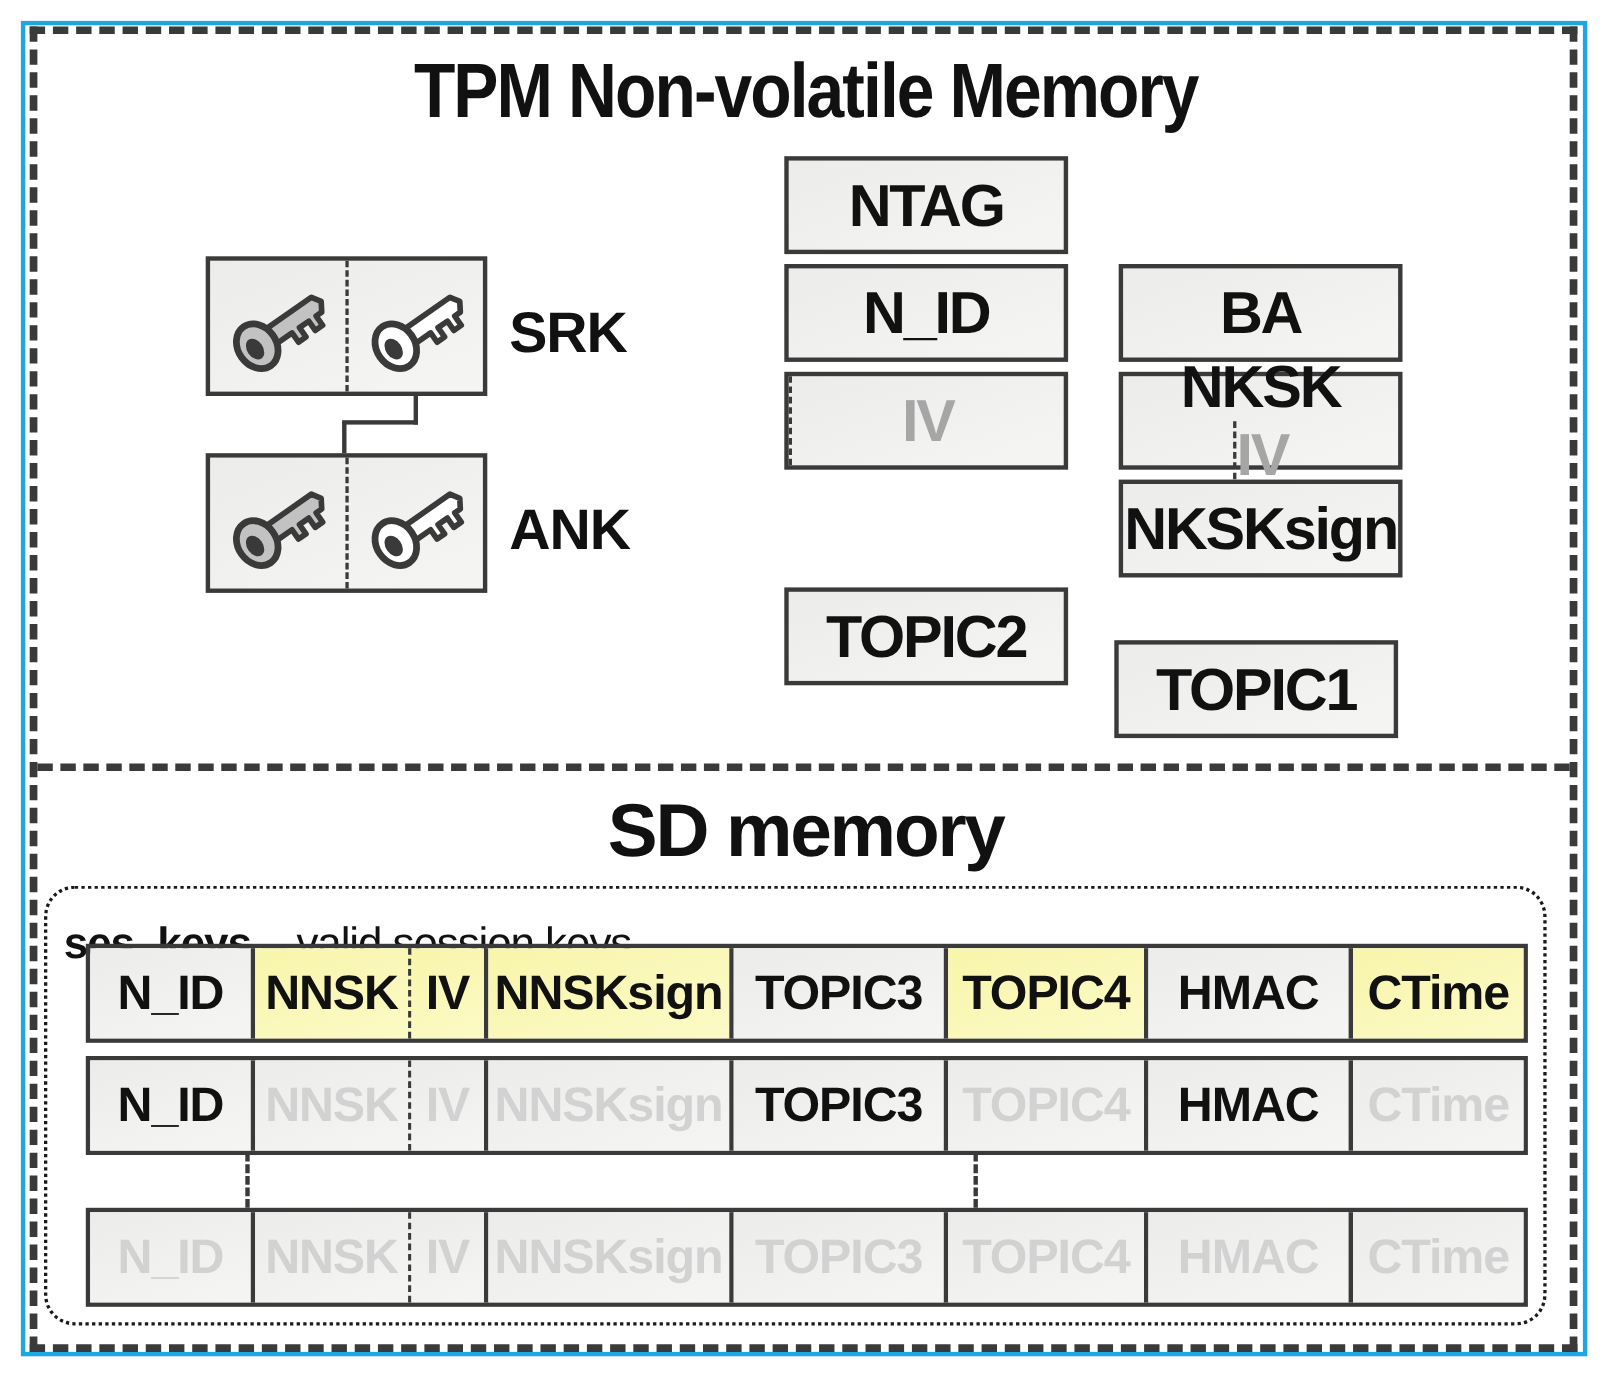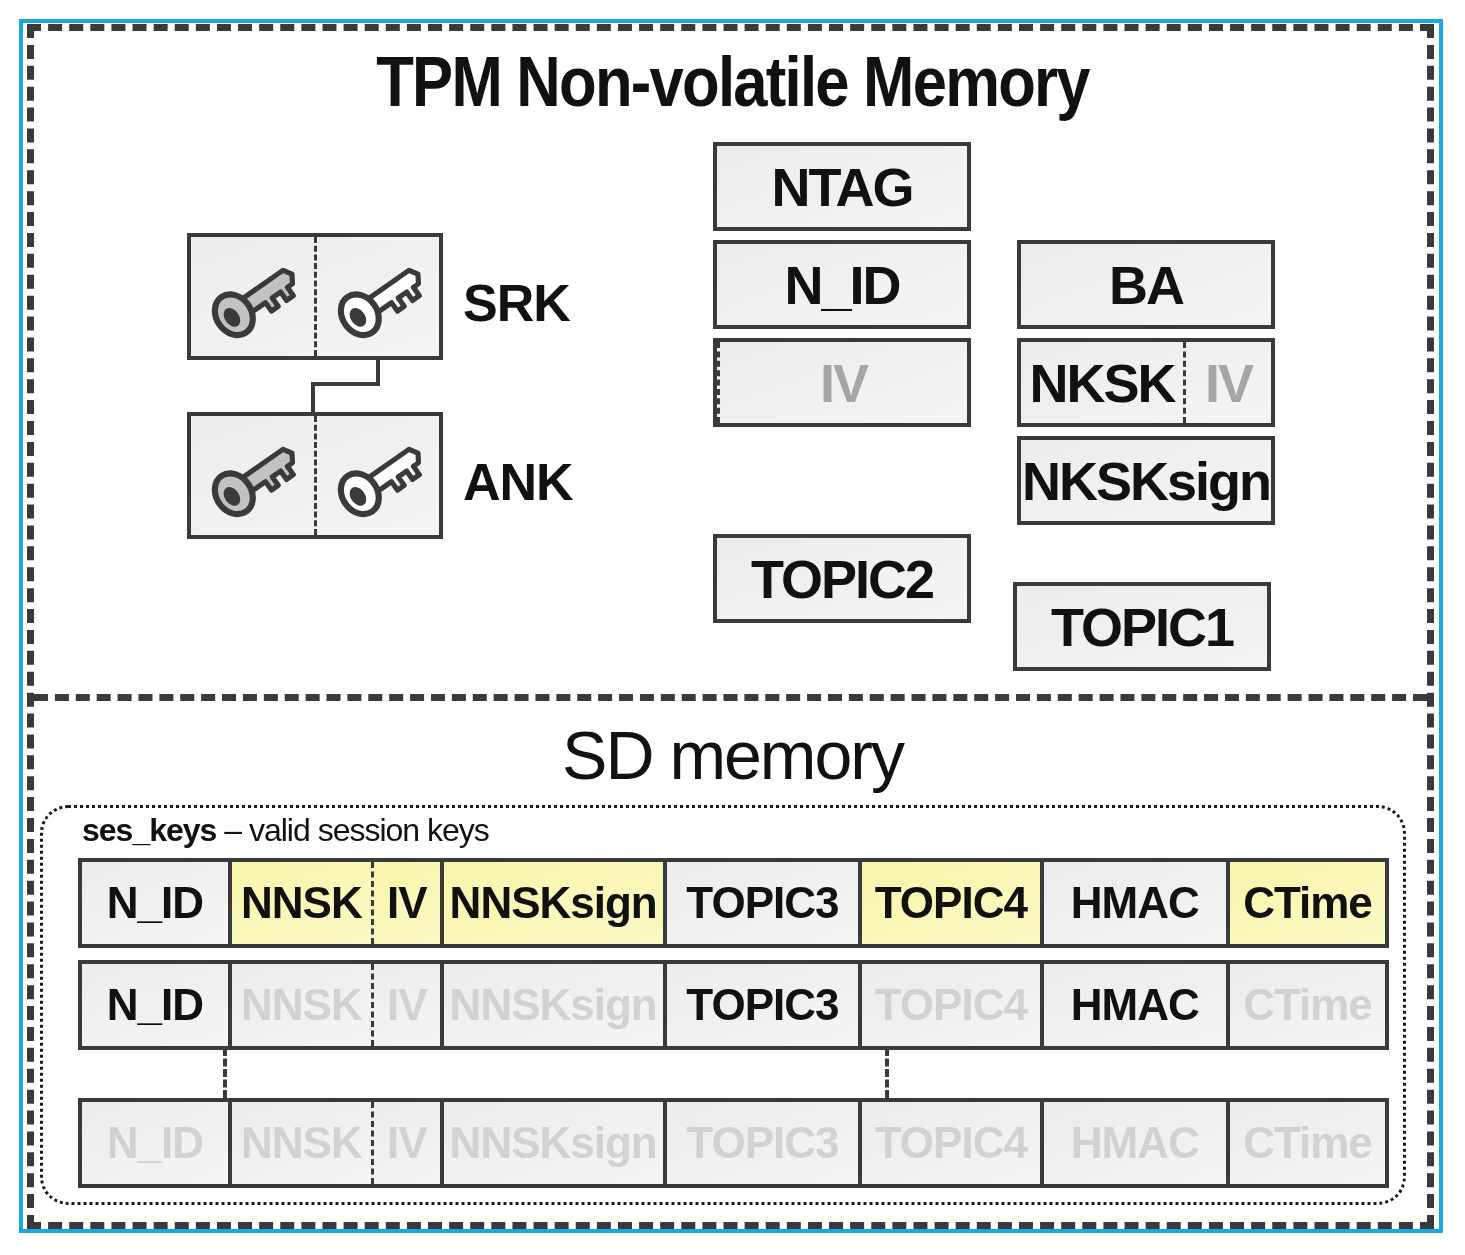--- a/index.html
+++ b/index.html
@@ -19,21 +19,21 @@
     position:absolute;left:34px;top:694px;width:1393px;height:0;
     border-top:7px dashed #3a3a3a;
   }
   .tpm-title{
     position:absolute;left:0;top:42px;width:100%;text-align:center;
     font-size:70px;font-weight:bold;letter-spacing:-2px;transform:scaleX(0.88);
     white-space:nowrap;
   }
   .sd-title{
     position:absolute;left:0;top:716px;width:100%;text-align:center;
-    font-size:68px;font-weight:normal;letter-spacing:-2px;white-space:nowrap;
+    font-size:68px;font-weight:bold;letter-spacing:-2px;white-space:nowrap;
   }
   .key-box{
     position:absolute;left:187px;width:256px;height:127px;box-sizing:border-box;
     background:linear-gradient(160deg,#ececeb,#f5f5f4);
     border:4px solid #3a3a3a;display:flex;
   }
   .key-half{flex:1;display:flex;align-items:center;justify-content:center;}
   .key-half.second{border-left:3px dashed #3a3a3a;}
   .key-svg{width:104px;height:108px;display:block;}
   .key-label{
@@ -50,21 +50,21 @@
   .split-main{flex:1.9;display:flex;align-items:center;justify-content:center;height:100%;}
   .split-iv{
     flex:1;display:flex;align-items:center;justify-content:center;height:100%;
     border-left:3px dashed #3a3a3a;color:#a6a6a6;
   }
   .seskeys-box{
     position:absolute;left:40px;top:805px;width:1366px;height:400px;box-sizing:border-box;
     border:3px dotted #1a1a1a;border-radius:28px;
   }
   .seskeys-legend{
-    position:absolute;left:58px;top:812px;font-size:32px;letter-spacing:-1px;white-space:nowrap;margin-left:24px;
+    position:absolute;left:58px;top:836px;font-size:40px;letter-spacing:-1px;white-space:nowrap;
   }
   .seskeys-legend b{font-weight:bold;}
   .sd-row{
     position:absolute;left:78px;width:1311px;height:90px;box-sizing:border-box;
     border:4px solid #3a3a3a;display:grid;
     grid-template-columns:148fr 140fr 69fr 220fr 193fr 179fr 184fr 153fr;
   }
   .sd-cell{
     border-right:4px solid #3a3a3a;display:flex;align-items:center;justify-content:center;
     background:linear-gradient(160deg,#ececeb,#f5f5f4);
@@ -146,21 +146,21 @@
   <div class="mem-box split" style="left:713px;top:338px;">
     <div class="split-iv">IV</div>
   </div>
   <div class="mem-box" style="left:713px;top:534px;">
     <span>TOPIC2</span>
   </div>
 
   <div class="mem-box" style="left:1017px;top:240px;align-items:center;">
     <span>BA</span>
   </div>
-  <div class="mem-box split" style="left:1017px;top:338px;">
+  <div class="mem-box split" style="left:1017px;top:338px;flex-direction:column;">
     <div class="split-main">NKSK</div>
     <div class="split-iv">IV</div>
   </div>
   <div class="mem-box" style="left:1017px;top:436px;">
     <span>NKSKsign</span>
   </div>
   <div class="mem-box" style="left:1013px;top:534px;margin-top:48px;">
     <span>TOPIC1</span>
   </div>
 

